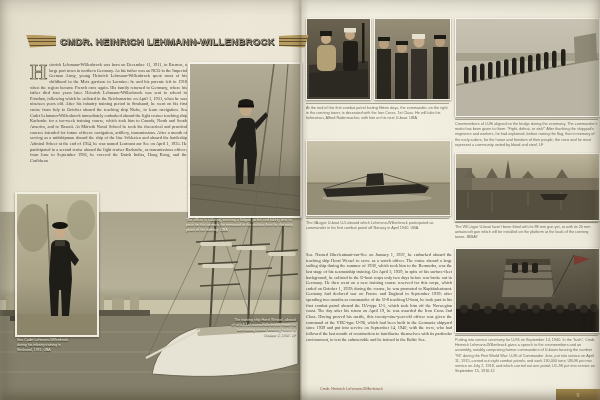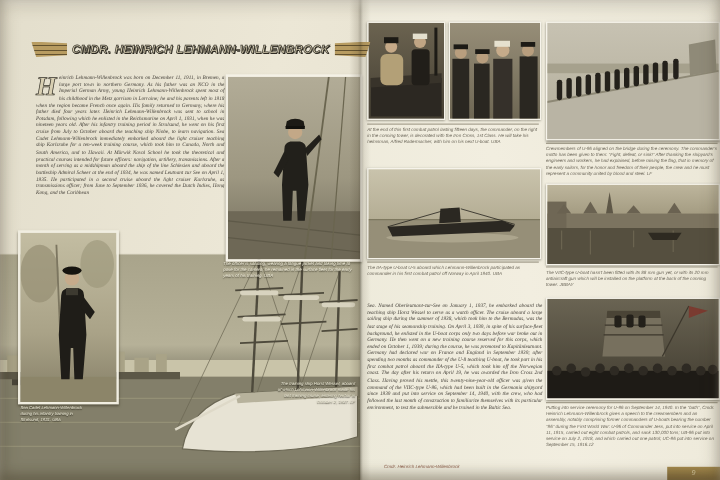--- a/index.html
+++ b/index.html
@@ -1,17 +1,17 @@
 <!DOCTYPE html>
 <html><head>
 <meta charset="utf-8">
 <style>
   html,body{margin:0;padding:0;background:#f7f5ee;}
   #spread{position:relative;width:600px;height:400px;overflow:hidden;
-    font-family:"Liberation Serif",serif;background:#efebdc;font-style:italic;}
+    font-family:"Liberation Serif",serif;background:#efebdc;}
   #spread::after{content:"";position:absolute;inset:0;pointer-events:none;z-index:60;
     box-shadow:inset 0 0 16px rgba(60,50,30,.35), inset 0 -5px 9px rgba(60,50,30,.22), inset 0 4px 6px rgba(255,255,250,.35);}
   .page-left{position:absolute;left:0;top:0;width:300px;height:400px;
     background:linear-gradient(105deg,#e3decc,#ece7d6 60%,#e7e2d1);}
   .page-right{position:absolute;left:300px;top:0;width:300px;height:400px;
     background:linear-gradient(255deg,#ebe7d7,#f2eee0 55%,#edeada);}
   #spine{position:absolute;left:291px;top:0;width:18px;height:400px;z-index:50;pointer-events:none;
     background:linear-gradient(to right,rgba(60,50,30,0),rgba(60,50,30,.16) 40%,rgba(45,38,22,.3) 52%,rgba(60,50,30,.12) 64%,rgba(60,50,30,0));}
 
   

